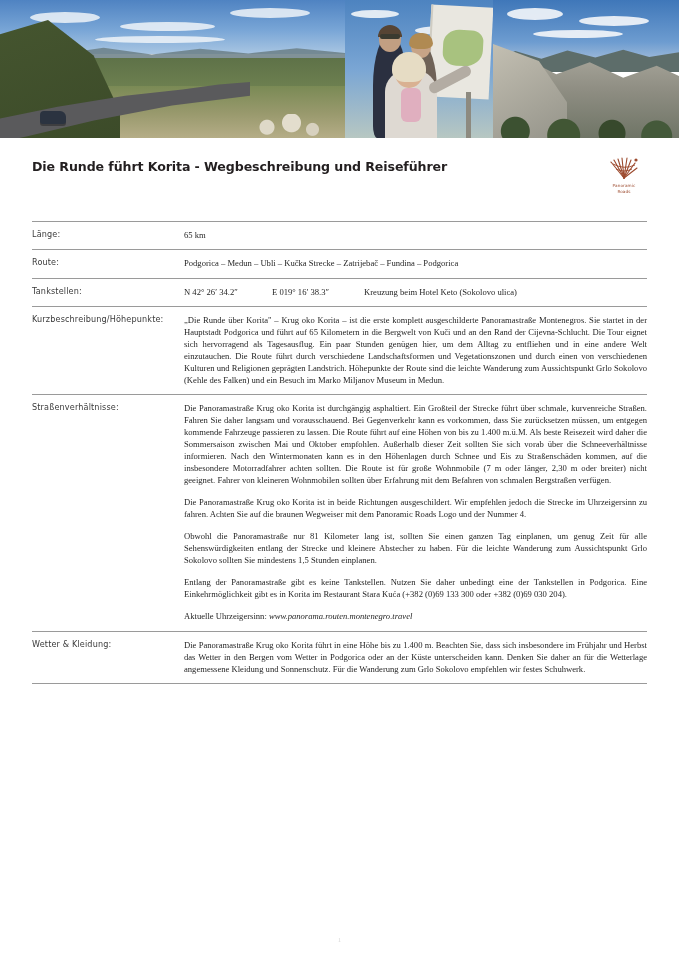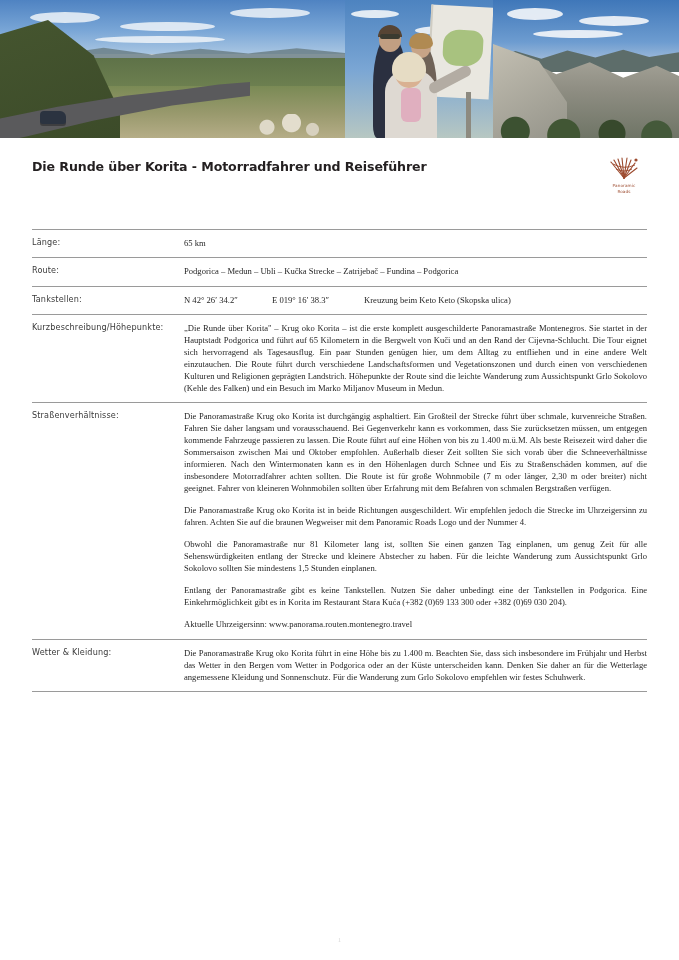--- a/index.html
+++ b/index.html
@@ -220,21 +220,21 @@
     font-size: 4.2px;
     line-height: 5.2px;
     color: #9c4a2e;
     letter-spacing: .1px;
     margin-top: 1px;
   }
 
   table.spec {
     width: 100%;
     border-collapse: collapse;
-    margin-top: 35px;
+    margin-top: 27px;
     table-layout: fixed;
   }
   table.spec td {
     border-top: 0.9px solid #9a9a9a;
     padding: 7px 0 8px 0;
     vertical-align: top;
   }
   table.spec tr:last-child td { border-bottom: 0.9px solid #9a9a9a; }
   td.lbl {
     width: 152px;
@@ -251,21 +251,21 @@
     line-height: 12.05px;
     color: #262626;
     text-align: justify;
     padding-right: 2px;
     hyphens: auto;
   }
   td.val p { margin: 0 0 10px 0; }
   td.val p:last-child { margin-bottom: 0; }
   .coord-cell span.c1 { display:inline-block; width: 88px; }
   .coord-cell span.c2 { display:inline-block; width: 92px; }
-  .it { }
+  .it { font-style: italic; }
 
   .footer {
     position: absolute;
     left: 0; bottom: 16px;
     width: 679px;
     text-align: center;
     font-family: "Liberation Serif", serif;
     font-size: 7px;
     color: #d8d8d8;
   }
@@ -324,21 +324,21 @@
       <div class="cliff"></div>
       <div class="cliffL"></div>
       <div class="trees"></div>
     </div>
 
   </div>
 
   <div class="body">
 
     <div class="title-row">
-      <div class="doc-title">Die Runde über Korita - Motorradfahrer und Reiseführer</div>
+      <div class="doc-title">Die Runde führt Korita - Wegbeschreibung und Reiseführer</div>
       <div class="logo">
         <svg width="30" height="26" viewBox="0 0 30 26">
           <g stroke="#9c4a2e" stroke-width="1.1" fill="none" stroke-linecap="round">
             <path d="M15 22 L2 6"></path>
             <path d="M15 22 L5 4"></path>
             <path d="M15 22 L9 3"></path>
             <path d="M15 22 L13 2"></path>
             <path d="M15 22 L18 2"></path>
             <path d="M15 22 L22 4"></path>
             <path d="M15 22 L26 7"></path>
@@ -364,21 +364,21 @@
         </tr>
 
         <tr>
           <td class="lbl">Route:</td>
           <td class="val">Podgorica – Medun – Ubli – Kučka Strecke – Zatrijebač – Fundina – Podgorica</td>
         </tr>
 
         <tr>
           <td class="lbl">Tankstellen:</td>
           <td class="val coord-cell">
-            <span class="c1">N 42° 26′ 34.2″</span><span class="c2">E 019° 16′ 38.3″</span><span>Kreuzung beim Keto Keto (Skopska ulica)</span>
+            <span class="c1">N 42° 26′ 34.2″</span><span class="c2">E 019° 16′ 38.3″</span><span>Kreuzung beim Hotel Keto (Sokolovo ulica)</span>
           </td>
         </tr>
 
         <tr>
           <td class="lbl">Kurzbeschreibung/Höhepunkte:</td>
           <td class="val">
             <p>„Die Runde über Korita" – Krug oko Korita – ist die erste komplett ausgeschilderte Panoramastraße Montenegros. Sie startet in der Hauptstadt Podgorica und führt auf 65 Kilometern in die Bergwelt von Kuči und an den Rand der Cijevna-Schlucht. Die Tour eignet sich hervorragend als Tagesausflug. Ein paar Stunden genügen hier, um dem Alltag zu entfliehen und in eine andere Welt einzutauchen. Die Route führt durch verschiedene Landschaftsformen und Vegetationszonen und durch einen von verschiedenen Kulturen und Religionen geprägten Landstrich. Höhepunkte der Route sind die leichte Wanderung zum Aussichtspunkt Grlo Sokolovo (Kehle des Falken) und ein Besuch im Marko Miljanov Museum in Medun.</p>
           </td>
         </tr>
 

